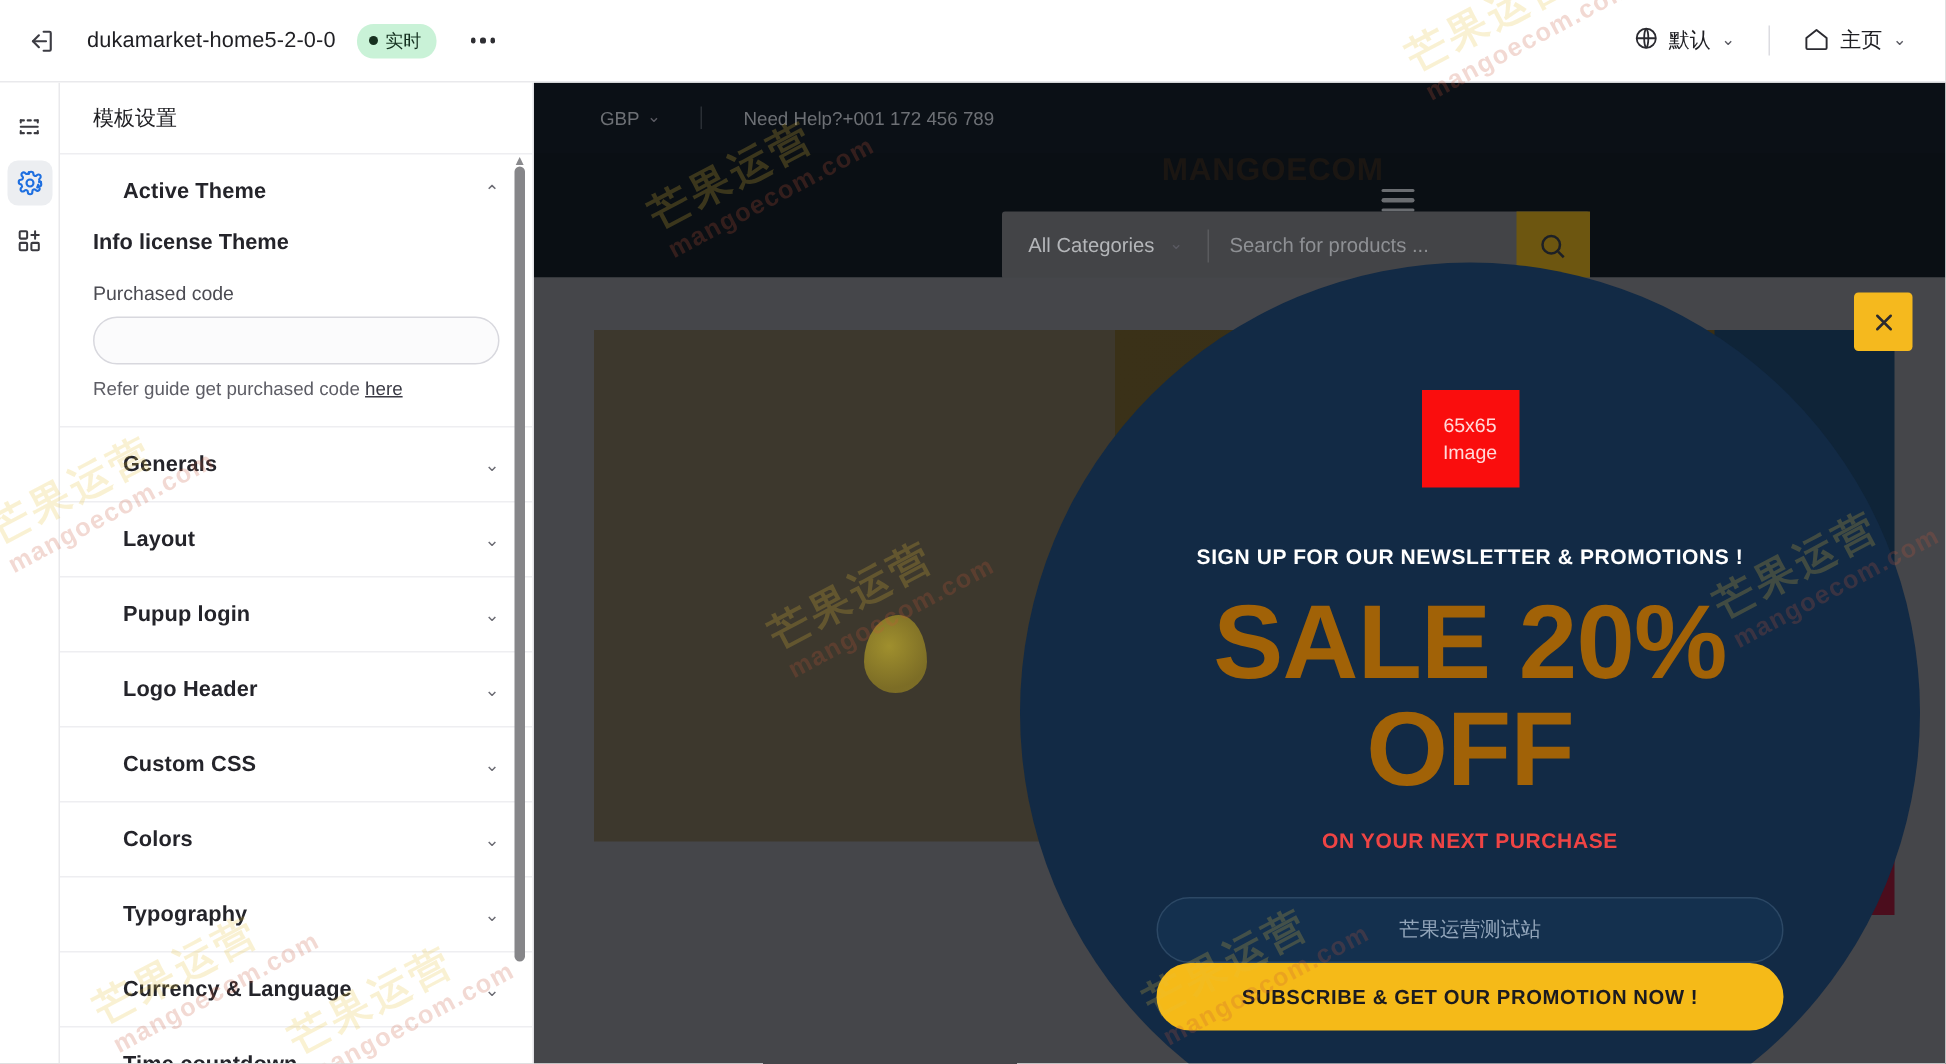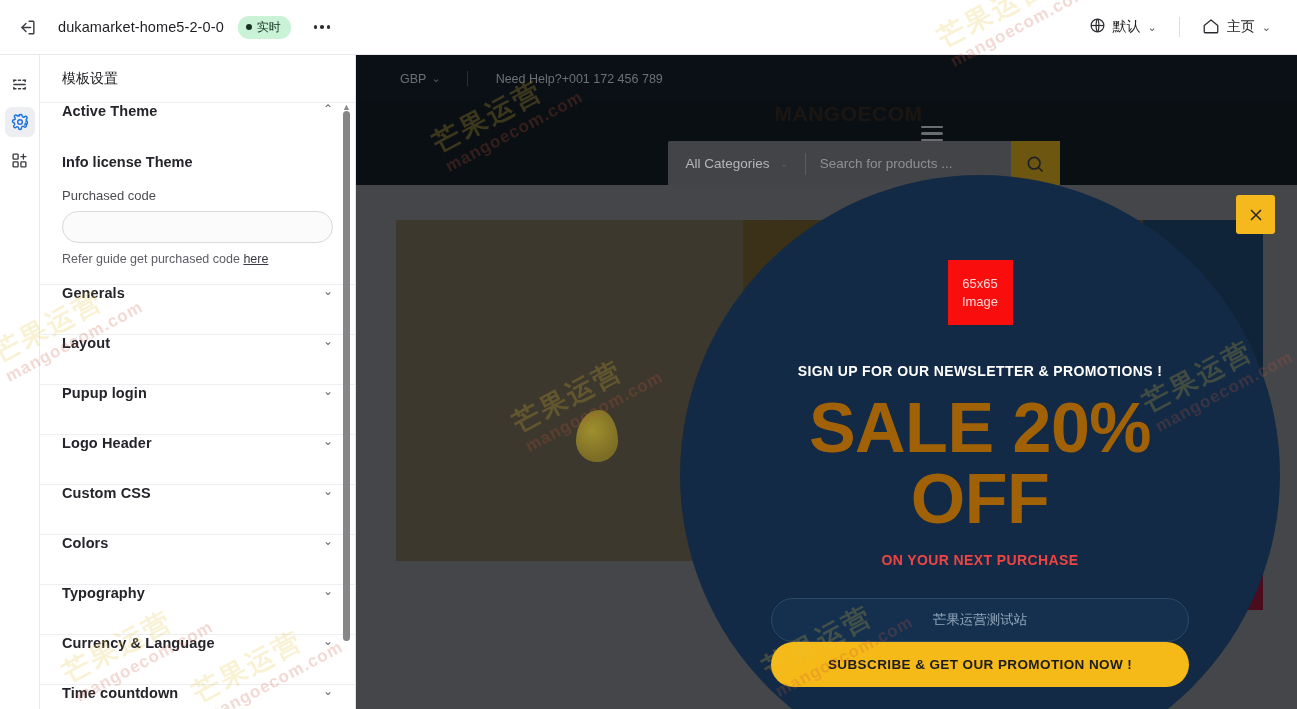--- a/index.html
+++ b/index.html
@@ -66,22 +66,23 @@
     height: 48px; display: flex; align-items: center; padding: 0 22px;
     border-bottom: 1px solid #eeeef1;
   }
   .panel-head-title { font-size: 14px; color: #202024; font-weight: 400; }
   .panel-body { position: relative; height: 606px; overflow: hidden; }
 
   .acc {
     border-bottom: 1px solid #eeeef1; padding: 0 22px;
   }
   .acc-head {
-    height: 49px; display: flex; align-items: flex-start; justify-content: space-between;
+    height: 49px; display: flex; align-items: center; justify-content: space-between;
     cursor: pointer;
+    margin-left: 20px;
   }
   .acc-title { font-size: 14.5px; font-weight: 700; color: #24242a; letter-spacing: .1px; }
   .acc-chev { color: #6b6b73; font-size: 12px; line-height: 1; }
   .acc-body { padding-bottom: 18px; }
   .field-sub { font-size: 14.5px; font-weight: 700; color: #24242a; margin: 2px 0 18px; }
   .field-label { font-size: 13px; color: #4b4b52; margin-bottom: 8px; }
   .field-input {
     width: 100%; height: 32px; border: 1px solid #d8d8de; border-radius: 16px;
     background: #fbfbfc; outline: none; padding: 0 14px; font-size: 13px;
     font-family: "Liberation Sans", sans-serif; color: #24242a;

